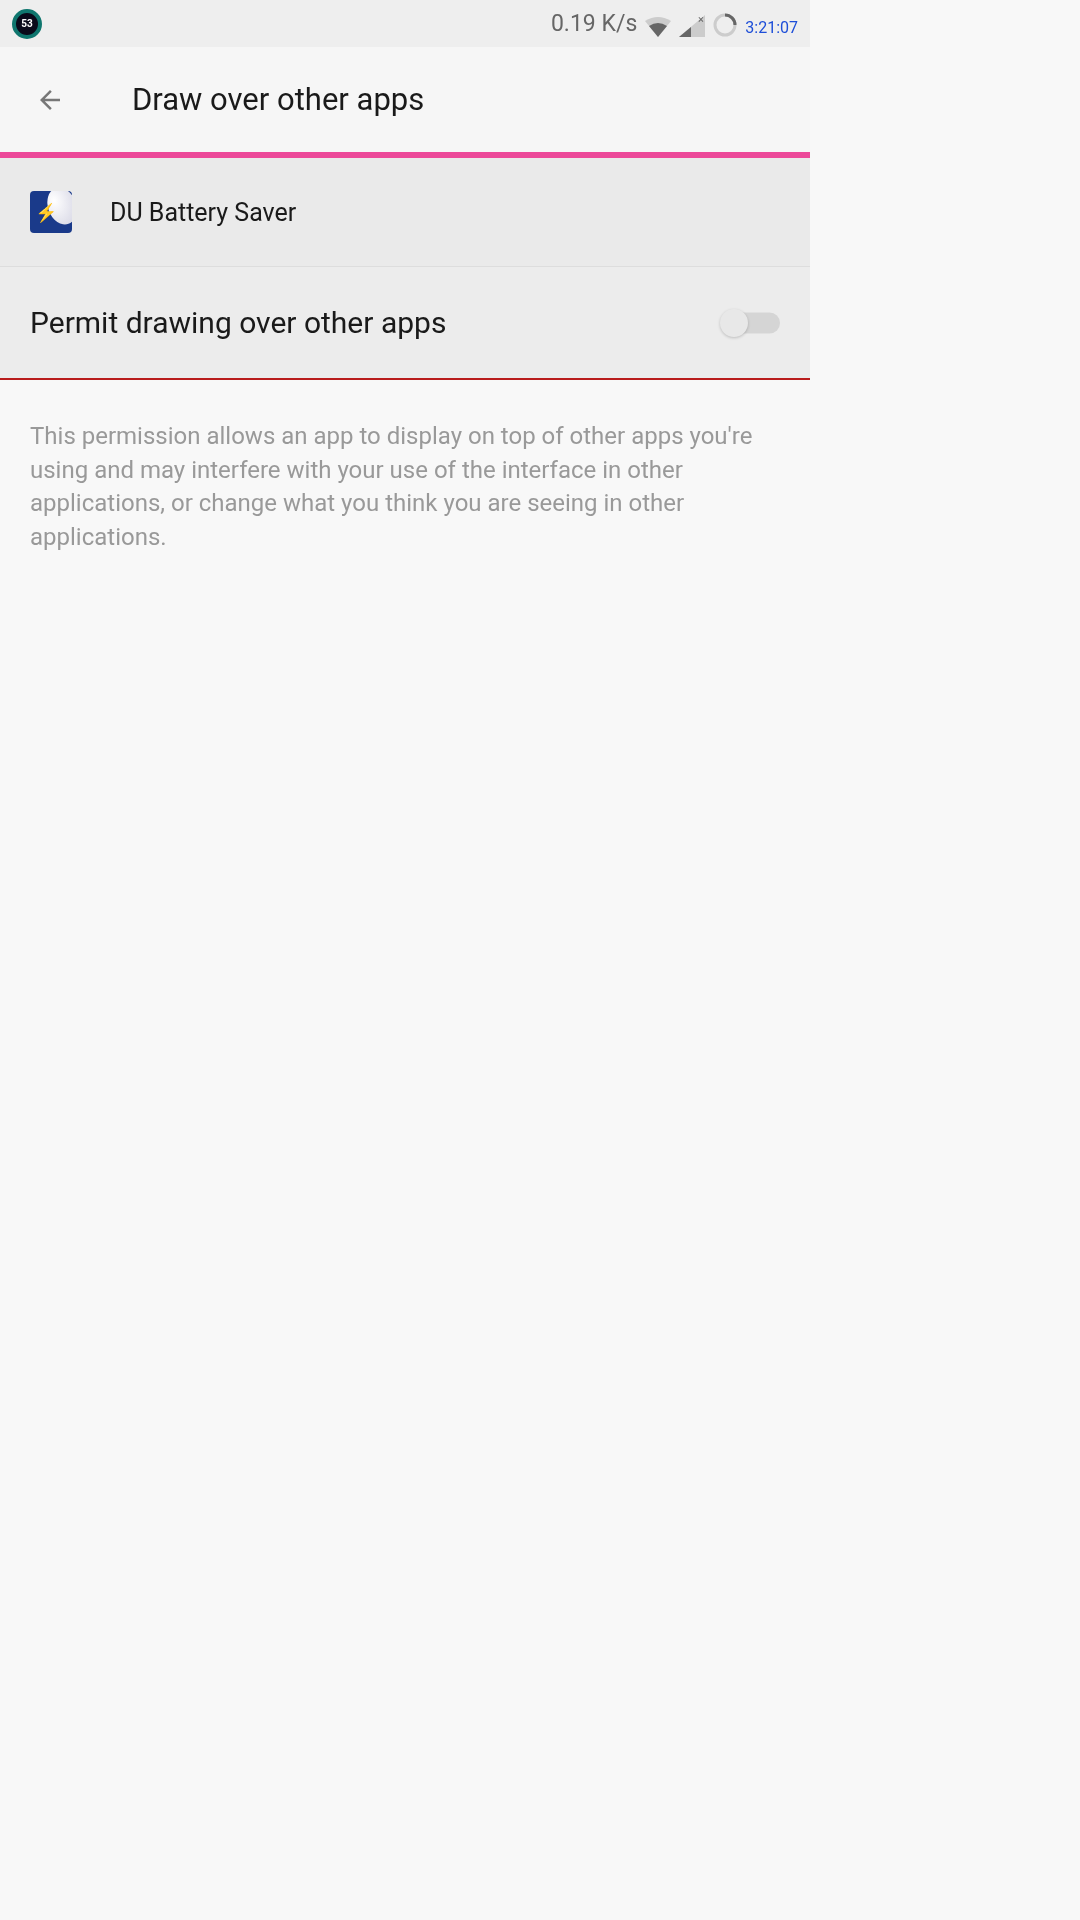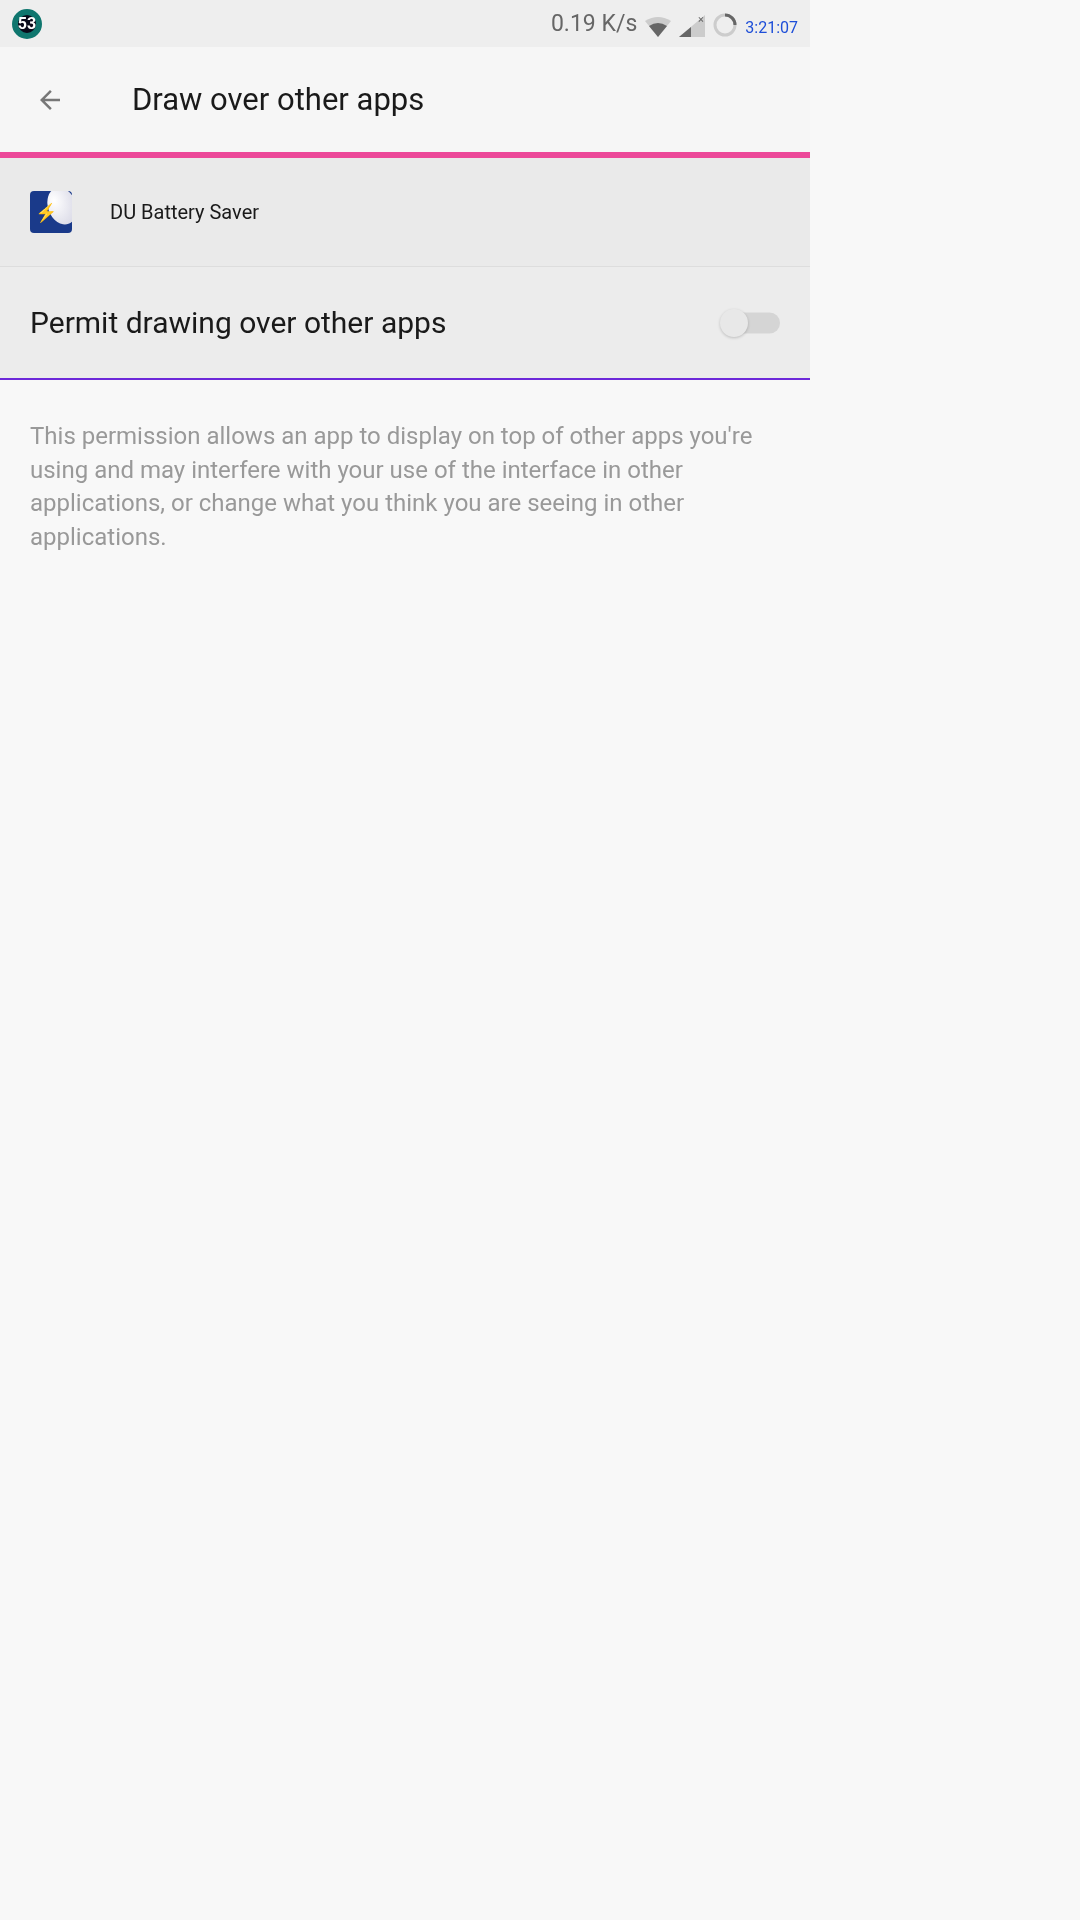--- a/index.html
+++ b/index.html
@@ -28,23 +28,23 @@
     }
     .notification-badge {
       width: 30px;
       height: 30px;
       border-radius: 50%;
       background: #0a0a1a;
       display: flex;
       align-items: center;
       justify-content: center;
       color: white;
-      font-size: 16px;
+      font-size: 10px;
       font-weight: bold;
-      border: 6px solid #0f766e;
+      border: 4px solid #0f766e;
     }
     .status-right {
       display: flex;
       align-items: flex-end;
       gap: 8px;
       color: #666;
       font-size: 23px;
     }
     .network-speed {
       color: #666;
@@ -107,32 +107,32 @@
     }
     .app-icon-bolt {
       position: absolute;
       top: 50%;
       left: 40%;
       transform: translate(-50%, -50%);
       color: white;
       font-size: 18px;
     }
     .app-name {
-      font-size: 20px;
+      font-size: 25px;
       color: #1a1a1a;
       font-weight: 400;
     }
     .permission-row {
       height: 113px;
       background: #ececec;
       display: flex;
       align-items: center;
       justify-content: space-between;
       padding: 0 30px;
-      border-bottom: 2px solid #6d28d9;
+      border-bottom: 2px solid #b91c1c;
     }
     .permission-label {
       font-size: 30px;
       color: #1a1a1a;
     }
     .toggle-switch {
       width: 60px;
       height: 32px;
       position: relative;
       cursor: pointer;

